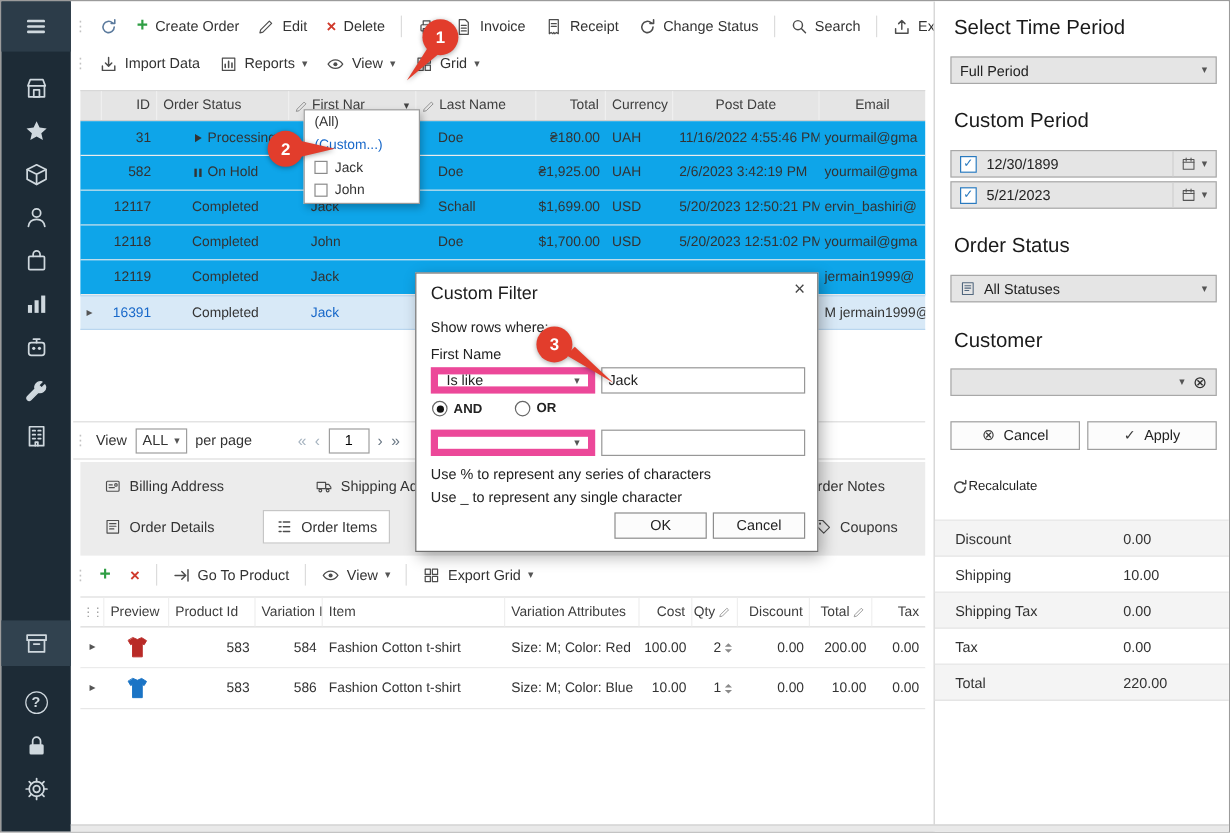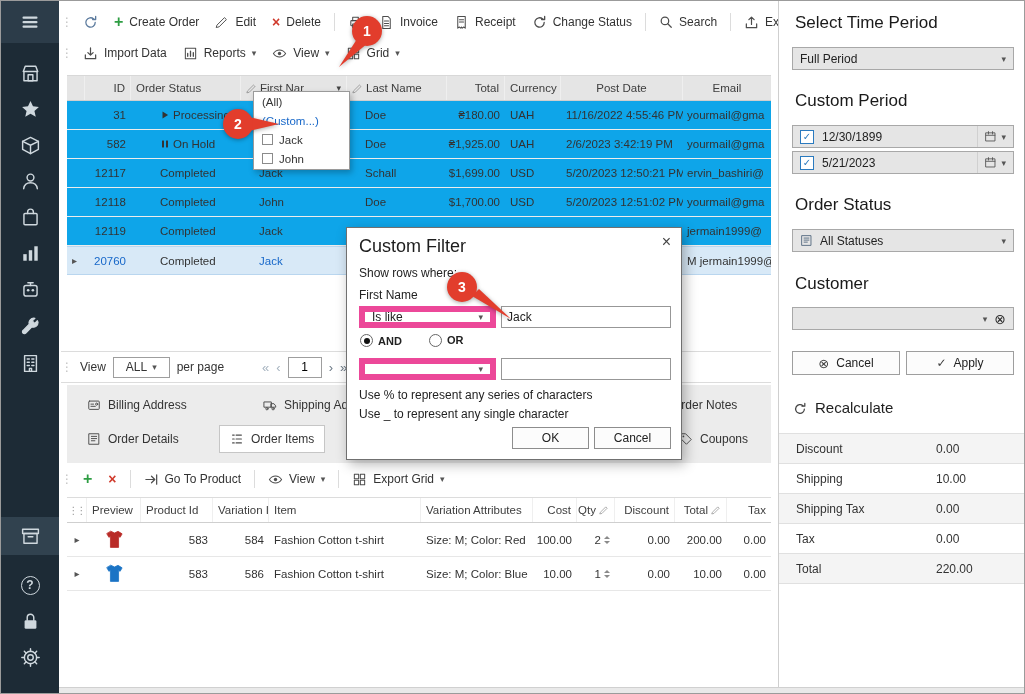--- a/index.html
+++ b/index.html
@@ -39,21 +39,21 @@
 .expander{color:#555;font-size:10px}
 .pencil{color:#8a8a8a;margin-right:3px}
 .fcaret{margin-left:auto;color:#444;font-size:9px;cursor:pointer}
 
 #fpopup{left:252px;top:90px;width:97px;height:79px;background:#fff;border:1px solid #9a9a9a;box-shadow:2px 3px 6px rgba(0,0,0,.25);z-index:25;font-size:11.5px}
 .fitem{height:19px;display:flex;align-items:center;padding-left:8px;gap:6px;cursor:pointer}
 .cb{width:11px;height:11px;border:1px solid #8b8b8b;background:#fff;flex:none}
 .bluelink{color:#1868c9}
 
 #pager{left:60px;top:350px;width:710px;height:32px;display:flex;align-items:center;gap:7px;border-top:1px solid #dcdcdc;border-bottom:1px solid #dcdcdc;font-size:12px;background:#fff}
-.mini-select{display:flex;align-items:center;gap:5px;border:1px solid #9e9e9e;height:21px;padding:0 12px;background:#fff;cursor:pointer}
+.mini-select{display:flex;align-items:center;gap:5px;border:1px solid #9e9e9e;height:21px;padding:0 5px;background:#fff;cursor:pointer}
 .pnav{font-size:13px;color:#6b7885;cursor:pointer}
 .pnav.dis{color:#a7b4c0}
 .pinput{width:34px;height:21px;border:1px solid #9e9e9e;text-align:center;font:12px "Liberation Sans","DejaVu Sans",sans-serif}
 
 #tabs{left:66px;top:384px;width:704px;height:78px;background:#ececec}
 .tab{position:absolute;height:28px;display:flex;align-items:center;gap:7px;padding:0 10px;font-size:12px;color:#333;cursor:pointer;white-space:nowrap}
 .tab .ic{color:#4d4d4d}
 .tab.active{background:#fff;border:1px solid #c6c6c6}
 
 #itoolbar{left:60px;top:464px;width:710px;height:28px;display:flex;align-items:center;gap:4px;background:#fff}
@@ -73,29 +73,29 @@
 #panel{left:777px;top:0;width:248px;height:694px;background:#fff;border-left:1px solid #cfcfcf}
 .ptitle{position:absolute;font-size:17px;color:#1a1a1a;white-space:nowrap}
 .pselect{position:absolute;height:23px;border:1px solid #a8a8a8;background:#e5e5e5;display:flex;align-items:center;padding:0 7px;font-size:12px;color:#222;cursor:pointer}
 .pselect .caret{margin-left:auto}
 .cbx{width:14px;height:14px;border:1px solid #2a7abf;color:#2a7abf;font-size:10px;font-weight:bold;display:inline-flex;align-items:center;justify-content:center;margin-right:8px;flex:none;background:#fff}
 .dright{margin-left:auto;display:flex;align-items:center;gap:4px;padding-left:6px;border-left:1px solid #d0d0d0;color:#555;height:100%}
 .clearx{font-size:14px;color:#2f2f2f;margin-left:7px;cursor:pointer}
 .pbtn{position:absolute;height:24px;background:#fcfcfc;border:1px solid #9e9e9e;display:flex;align-items:center;justify-content:center;gap:7px;font:12px "Liberation Sans","DejaVu Sans",sans-serif;color:#222;cursor:pointer}
 .bx{font-size:13px;color:#3c3c3c}
 .bc{font-size:12px;color:#3c3c3c}
-.recalc{display:flex;align-items:flex-end;gap:8px;font-size:15px;color:#1f1f1f;cursor:pointer}
+.recalc{display:flex;align-items:flex-start;gap:0;font-size:11px;color:#1f1f1f;cursor:pointer}
 .recalc .ic{color:#444}
 #summary{position:absolute;left:0;top:432px;width:247px;border-top:1px solid #e0e0e0;font-size:12px;color:#333}
 .srow{height:30px;display:flex;align-items:center;border-bottom:1px solid #e0e0e0;background:#fff}
 .srow:nth-child(odd){background:#f4f4f4}
 .srow .lab{padding-left:17px;width:157px;flex:none}
 
 #cfdlg{left:345px;top:226px;width:336px;height:233px;background:#fff;border:1px solid #707070;box-shadow:3px 4px 12px rgba(0,0,0,.3);z-index:30;font-size:12px;color:#222}
-.dtitle{font-size:18px;color:#1d1d1d}
+.dtitle{font-size:15px;color:#1d1d1d}
 .dclose{right:10px;top:5px;font-size:16px;color:#444;cursor:pointer}
 .dtext{white-space:nowrap}
 .dhint{white-space:nowrap;color:#222}
 .dselect{height:22px;border:6px solid #ec4899;background:#fff;display:flex;align-items:center;padding:0 7px;cursor:pointer}
 .dselect .caret{margin-left:auto}
 .dinput{height:22px;border:1px solid #979797;font:12px "Liberation Sans","DejaVu Sans",sans-serif;padding:0 5px;color:#222}
 .radio{width:13px;height:13px;border:1px solid #666;border-radius:50%;display:inline-flex;align-items:center;justify-content:center;background:#fff;flex:none}
 .radio.on::after{content:"";width:6px;height:6px;background:#111;border-radius:50%}
 .rlab{font-weight:bold;font-size:11px}
 .dbtn{width:77px;height:22px;background:#fcfcfc;border:1px solid #8d8d8d;font:12px "Liberation Sans","DejaVu Sans",sans-serif;color:#222;cursor:pointer}
@@ -542,21 +542,21 @@
       </div>
     <div class="oc w-em" style="padding-left:4px">
         <span>jermain1999@</span>
       </div>
   </div>
   <div class="orow sel abs" style="top:245px">
     <div class="oc w-ind">
         <span class="expander">▸</span>
       </div>
     <div class="oc w-id">
-        <span class="blue">20760</span>
+        <span class="blue">16391</span>
       </div>
     <div class="oc w-st">
         <span class="ind24"></span>
         <span>Completed</span>
       </div>
     <div class="oc w-fn">
         <span class="blue">Jack</span>
       </div>
     <div class="oc w-ln">
         <span></span>

